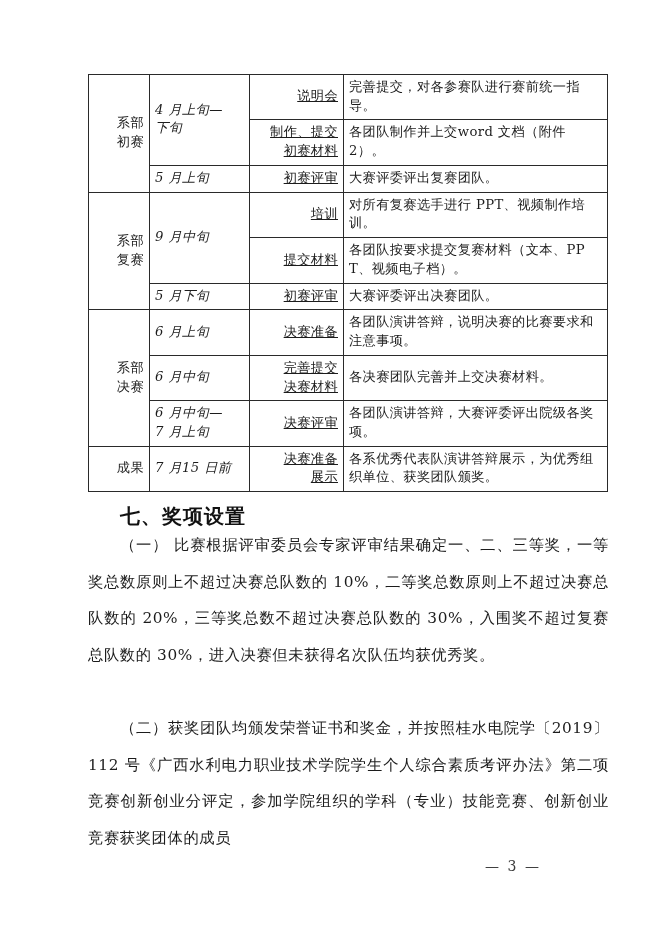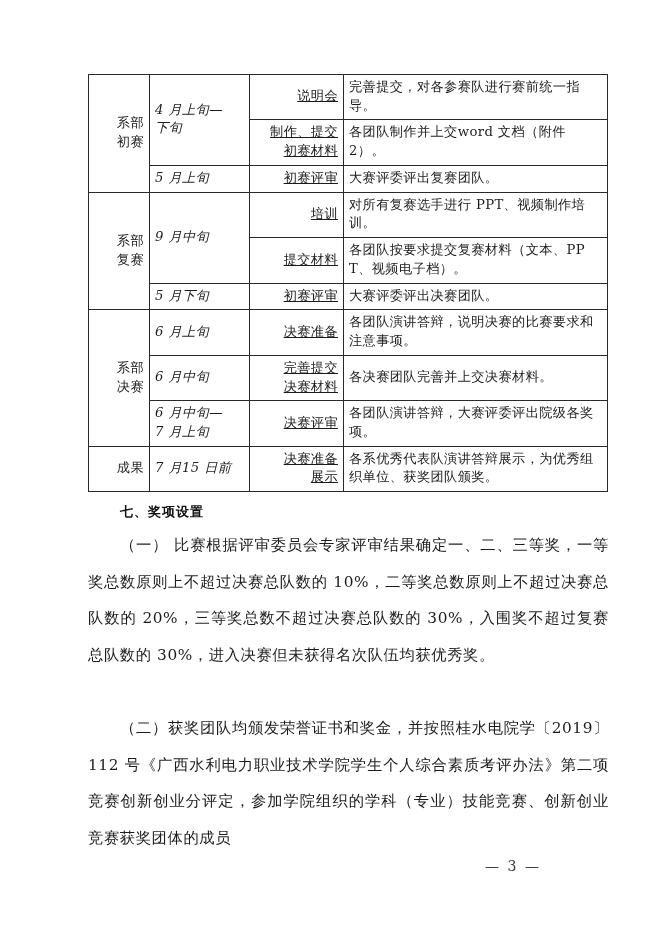--- a/index.html
+++ b/index.html
@@ -71,21 +71,21 @@
     padding-left: 8px;
     letter-spacing: 0.35px;
   }
   .stage-line { display: block; }
 
   
   .section-heading {
     position: absolute;
     left: 88px;
     width: 520px;
-    font-size: 13px;
+    font-size: 20px;
     font-weight: bold;
     letter-spacing: 1px;
     text-indent: 32px;
     font-family: "DejaVu Sans", "Liberation Sans", sans-serif;
     color: #111;
   }
   .para {
     position: absolute;
     left: 88px;
     width: 521px;

